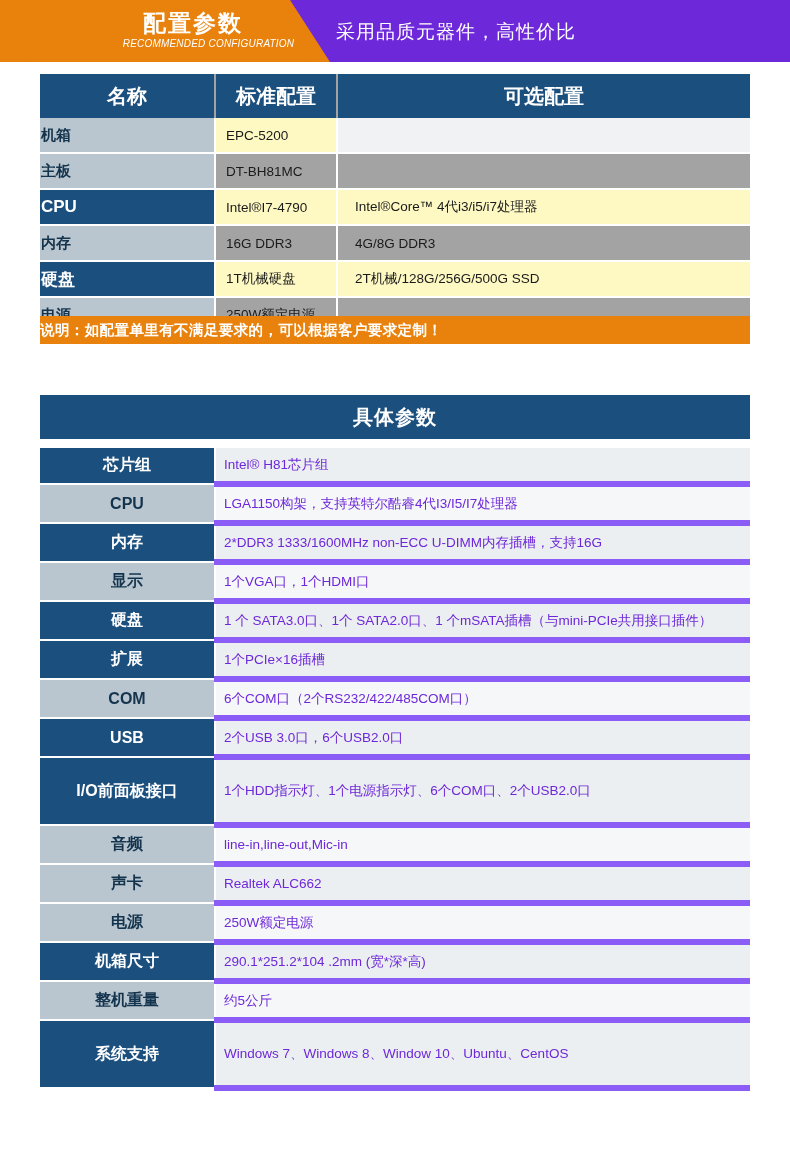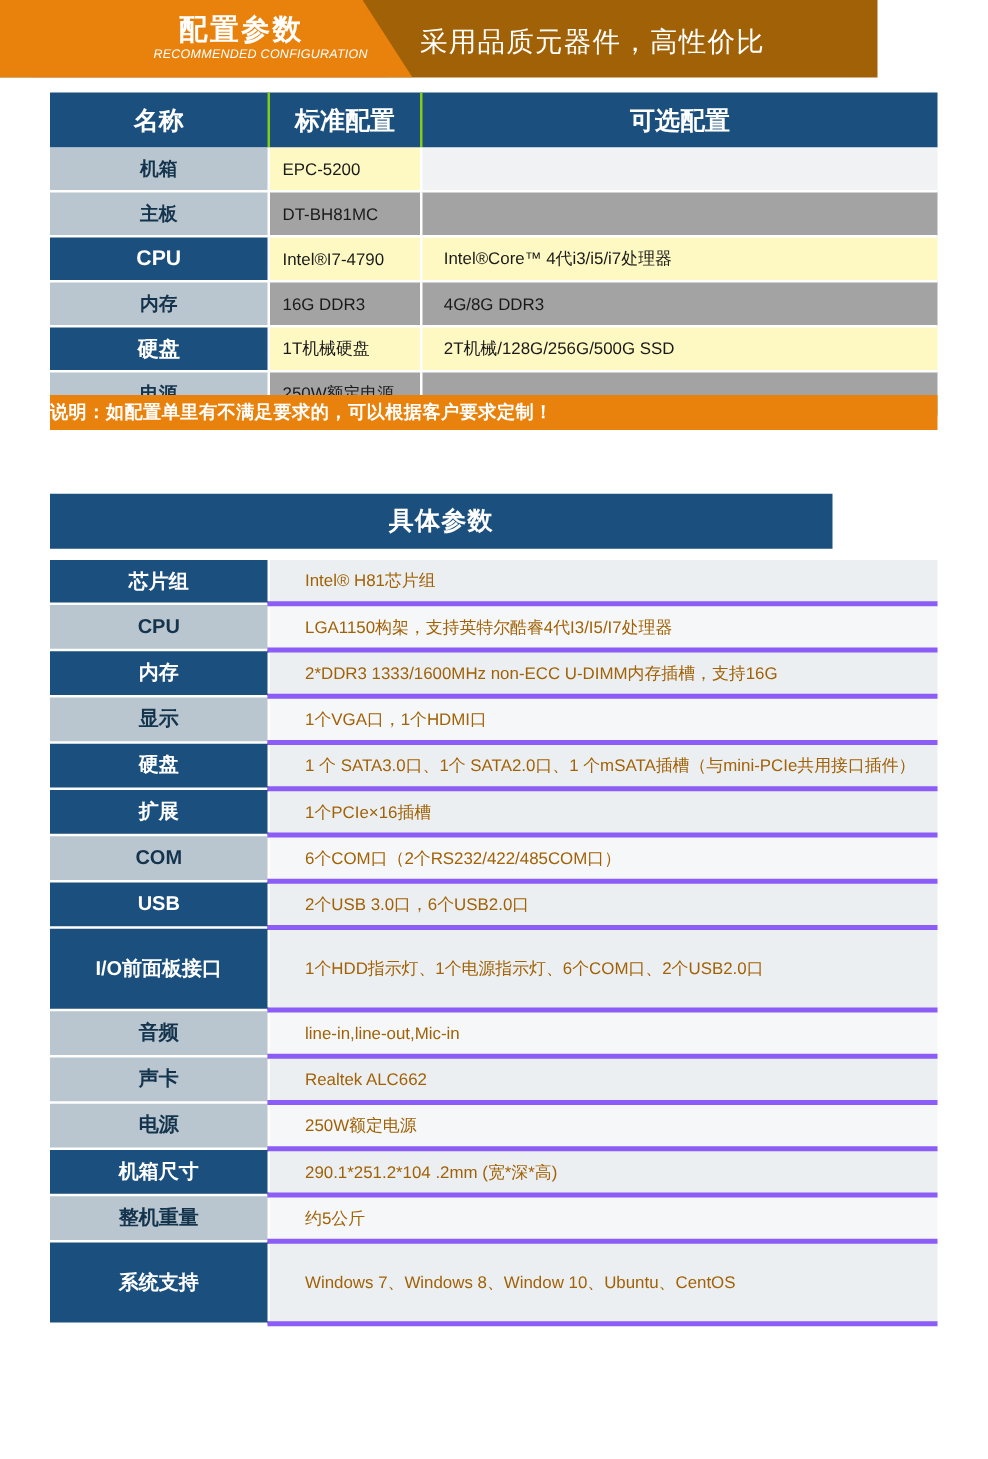--- a/index.html
+++ b/index.html
@@ -12,25 +12,24 @@
     height: 1167px;
     font-family: "Liberation Sans", sans-serif;
     color: #1a1a1a;
     position: relative;
     overflow: hidden;
   }
 
   
   .banner {
     position: relative;
-    width: 682px;
+    width: 790px;
     height: 62px;
-    background: #a16207;
+    background: #6d28d9;
     overflow: hidden;
-    padding-left: 20px;
   }
   .banner-left {
     position: absolute;
     left: 0;
     top: 0;
     width: 330px;
     height: 62px;
     background: #e8820c;
     clip-path: polygon(0 0, 290px 0, 330px 62px, 0 62px);
   }
@@ -62,21 +61,21 @@
     text-align: center;
     font-size: 10px;
     color: #ffffff;
     font-style: italic;
     letter-spacing: 0.2px;
   }
   .banner-right {
     position: absolute;
     left: 336px;
     top: 19px;
-    font-size: 22px;
+    font-size: 19px;
     color: #ffffff;
     letter-spacing: 1px;
   }
   table {
     border-collapse: collapse;
     table-layout: fixed;
   }
   .tbl1 {
     position: absolute;
     left: 40px;
@@ -87,30 +86,30 @@
   .tbl1 col.c2 { width: 122px; }
   .tbl1 col.c3 { width: 413px; }
 
   .tbl1 .hdr td {
     background: #1b4f7e;
     color: #ffffff;
     font-size: 20px;
     font-weight: bold;
     text-align: center;
     height: 42px;
-    border-right: 2px solid #84cc16;
+    border-right: 2px solid #a3a3a3;
   }
   .tbl1 .hdr td:last-child { border-right: none; }
 
   .tbl1 td.lbl {
     background: #b9c6cf;
     color: #14334d;
     font-weight: bold;
     font-size: 15px;
-    text-align: center;
+    text-align: left;
     height: 32px;
     border-bottom: 2px solid #ffffff;
     border-right: 2px solid #ffffff;
   }
   .tbl1 td.lbl.dark {
     background: #1b4f7e;
     color: #ffffff;
     font-size: 17px;
   }
   .tbl1 td.val {
@@ -139,21 +138,21 @@
     font-weight: bold;
     text-align: left;
     letter-spacing: 0.4px;
   }
 
   
   .sec2-title {
     position: absolute;
     left: 40px;
     top: 395px;
-    width: 626px;
+    width: 710px;
     height: 44px;
     line-height: 44px;
     background: #1b4f7e;
     color: #ffffff;
     font-size: 20px;
     font-weight: bold;
     text-align: center;
     letter-spacing: 1px;
   }
   .tbl2 {
@@ -176,24 +175,24 @@
     height: 31px;
   }
   .tbl2 td.lbl.dark {
     background: #1b4f7e;
     color: #ffffff;
     margin-top: 24px;
   }
   .tbl2 td.val {
     background: #eceff1;
     font-size: 13.5px;
-    padding-left: 28px;
-    border-bottom: 4px solid #8b5cf6;
+    padding-left: 8px;
+    border-bottom: 6px solid #8b5cf6;
     height: 31px;
-    color: #a16207;
+    color: #6d28d9;
   }
   .tbl2 tr.alt td.val { background: #f6f7f8; }
   .tbl2 td.tall { height: 60px; }
 </style>
 </head>
 <body>
 
 <div class="banner">
   <div class="banner-left"></div>
   <div class="banner-left-inner"></div>

